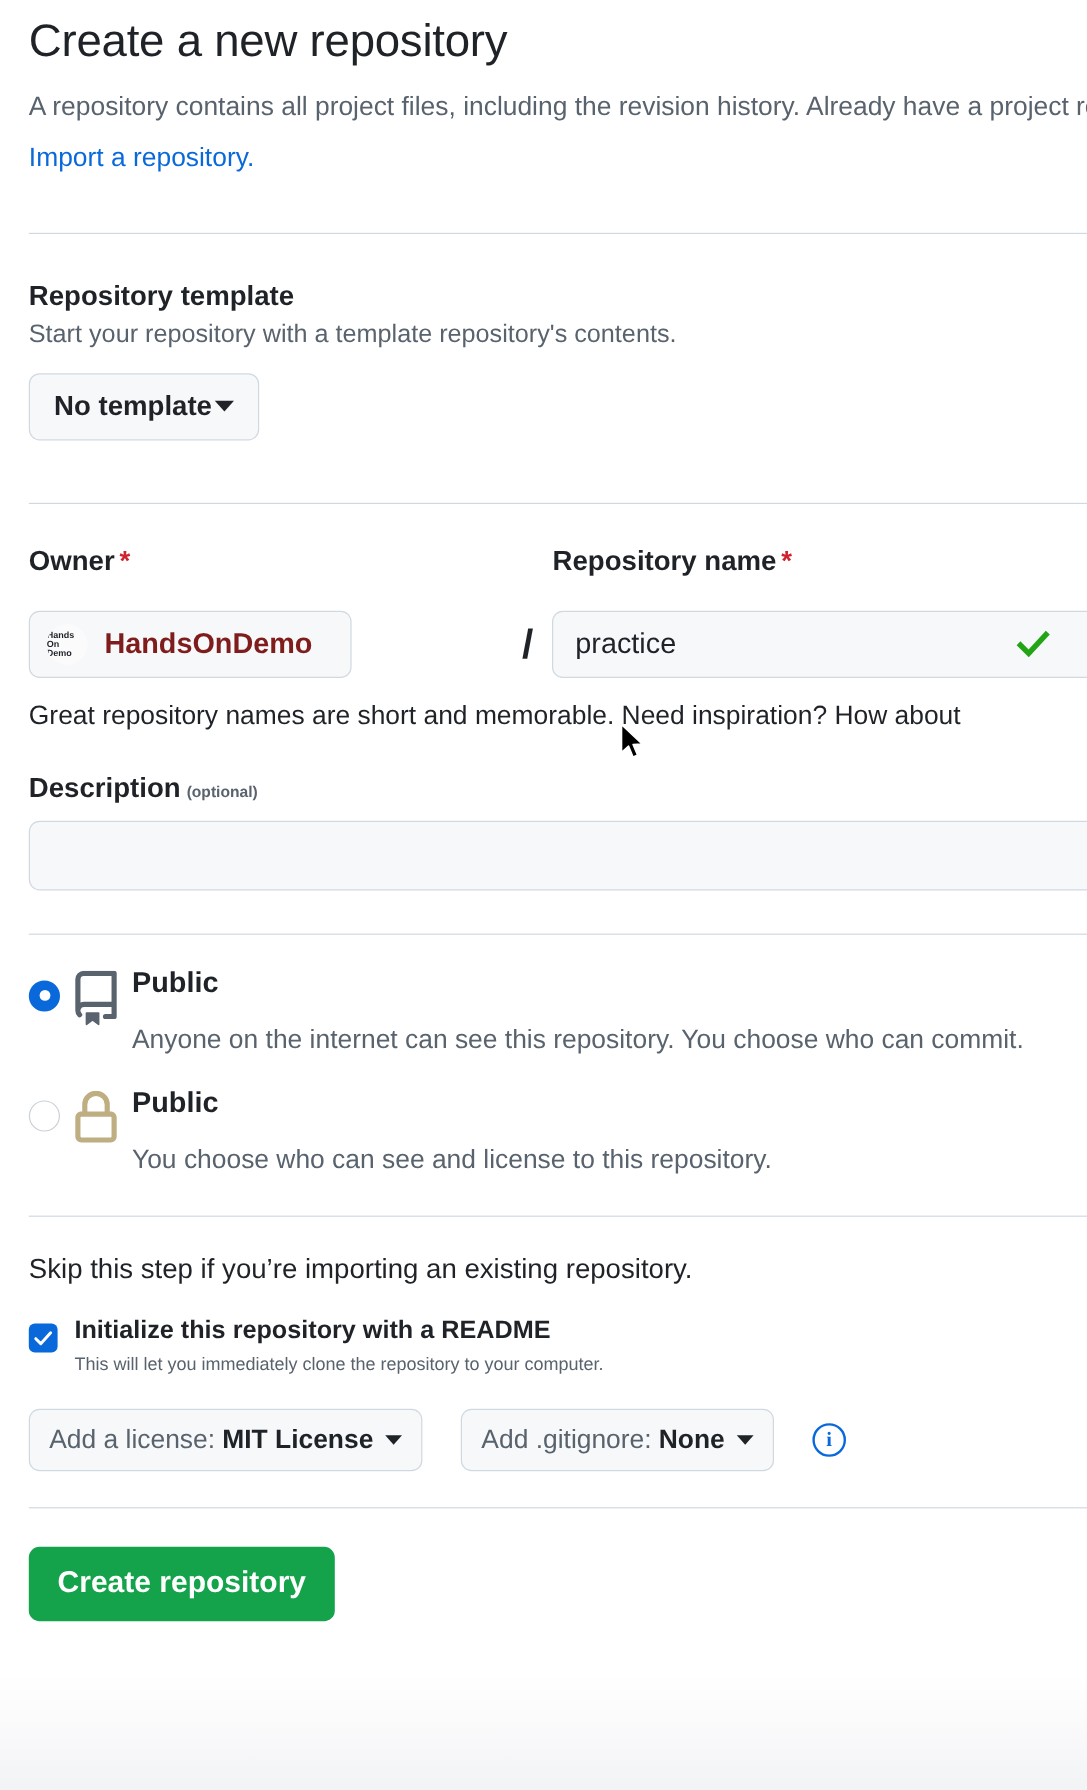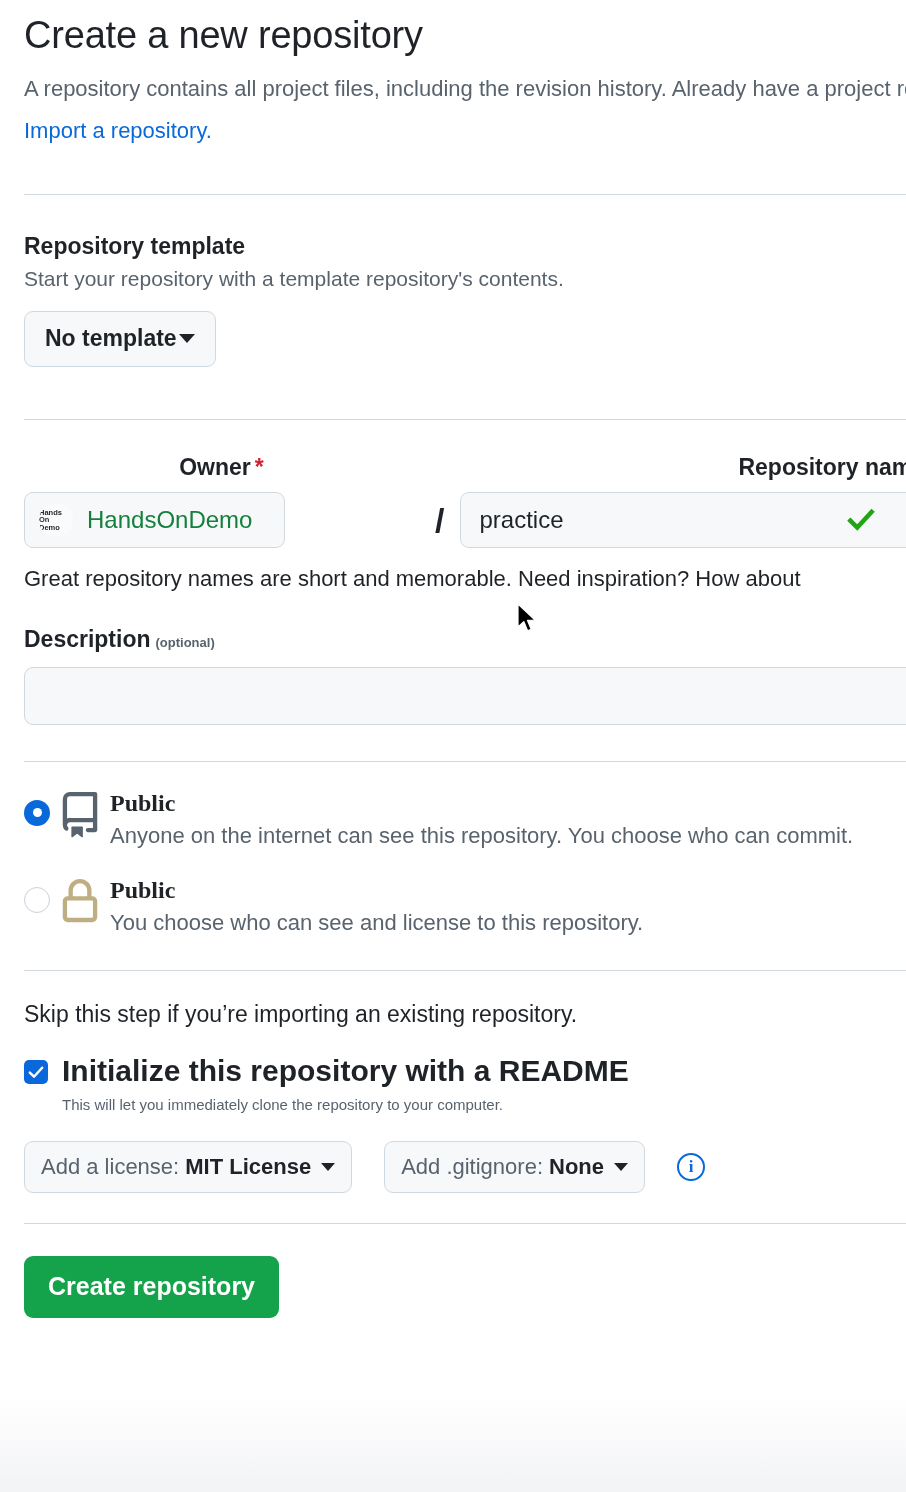--- a/index.html
+++ b/index.html
@@ -99,23 +99,22 @@
 
   
   .ownerrow { display: flex; align-items: flex-start; margin-top: 34px; }
   .owner-col { width: 395px; flex: 0 0 auto; }
   .name-col  { flex: 1 1 auto; min-width: 0; }
 
   .field-label {
     font-size: 23px;
     font-weight: 700;
     color: #1F2328;
-    margin-bottom: 11px;
+    margin-bottom: 28px;
     white-space: nowrap;
-    text-align: center;
   }
   .req { color: #cf222e; font-weight: 700; margin-left: 4px; }
 
   .owner-select {
     display: inline-flex;
     align-items: center;
     gap: 14px;
     height: 56px;
     padding: 0 18px 0 14px;
     border: 1px solid #d1d9e0;
@@ -131,21 +130,21 @@
     flex-direction: column;
     align-items: flex-start;
     justify-content: center;
     line-height: 1.02;
     font-size: 7.5px;
     font-weight: 700;
     color: #1F2328;
     overflow: hidden;
     flex: 0 0 auto;
   }
-  .owner-name { font-size: 24px; font-weight: 400; color: #15803d; }
+  .owner-name { font-size: 24px; font-weight: 700; color: #7f1d1d; }
 
   .slash {
     font-size: 34px;
     font-weight: 700;
     color: #1F2328;
     margin: 0 16px;
     line-height: 56px;
     transform: skewX(-6deg);
     flex: 0 0 auto;
     align-self: flex-end;
@@ -215,38 +214,38 @@
     position: absolute;
     left: 50%; top: 50%;
     width: 9px; height: 9px;
     margin: -4.5px 0 0 -4.5px;
     border-radius: 50%;
     background: #ffffff;
   }
   .radio.off { background: #ffffff; border: 1px solid #c9d1d9; }
   .vis-icon { width: 60px; display: flex; justify-content: center; flex: 0 0 auto; margin-top: 4px; }
   .vis-text { min-width: 0; }
-  .vis-name { font-size: 24px; font-weight: 700; color: #1F2328; line-height: 1.25; font-family: Liberation Serif, serif; }
-  .vis-desc { font-size: 22px; color: #59636e; margin-top: 5px; white-space: nowrap; }
+  .vis-name { font-size: 24px; font-weight: 700; color: #1F2328; line-height: 1.25; }
+  .vis-desc { font-size: 22px; color: #59636e; margin-top: 18px; white-space: nowrap; }
 
   
   .skip-note { font-size: 23px; color: #1F2328; margin-top: 30px; }
   .init-row { display: flex; align-items: flex-start; margin-top: 26px; }
   .checkbox {
     width: 24px; height: 24px;
     border-radius: 5px;
     background: #0969da;
     flex: 0 0 auto;
     margin-top: 6px;
     position: relative;
     cursor: pointer;
   }
   .checkbox svg { position: absolute; left: 3px; top: 3px; }
   .init-text { margin-left: 14px; }
-  .init-title { font-size: 30px; font-weight: 700; color: #1F2328; }
+  .init-title { font-size: 21px; font-weight: 700; color: #1F2328; }
   .init-sub { font-size: 15px; color: #59636e; margin-top: 8px; }
 
   .opt-row { display: flex; align-items: center; gap: 32px; margin-top: 28px; }
   .btn-opt {
     display: inline-flex;
     align-items: center;
     gap: 8px;
     height: 52px;
     padding: 0 16px;
     border: 1px solid #d1d9e0;

